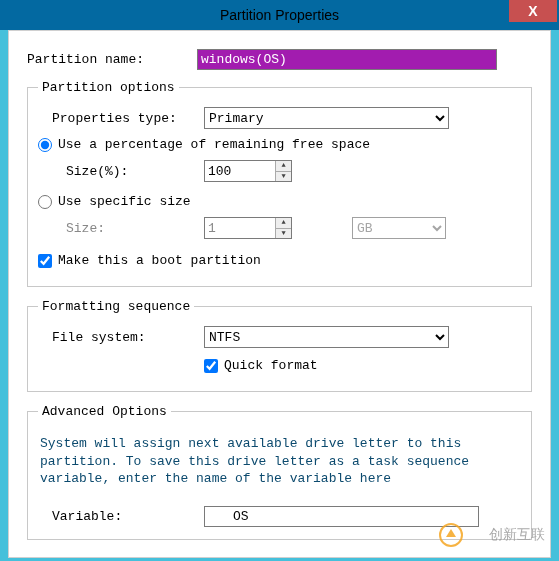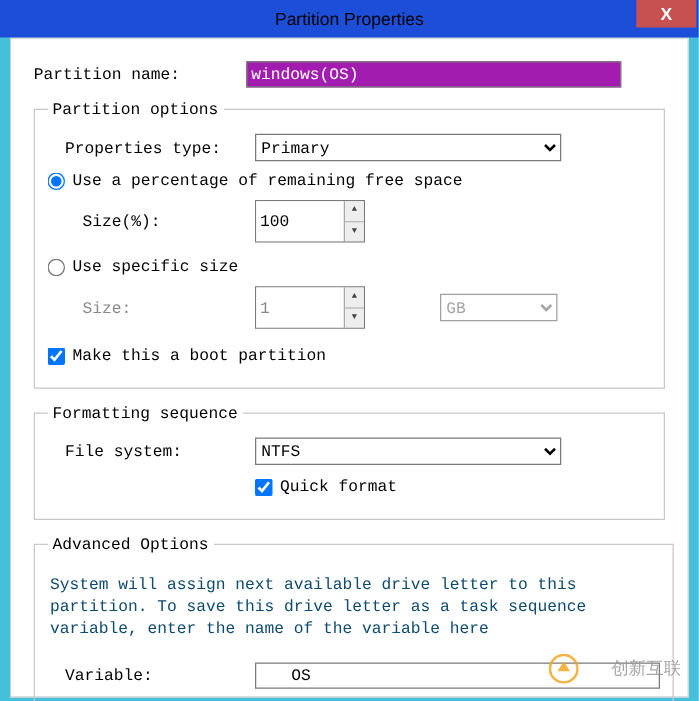--- a/index.html
+++ b/index.html
@@ -9,21 +9,21 @@
     font-family: "Consolas", "Courier New", monospace;
     font-size: 13px;
     background: #45c0db;
     width: 559px;
     height: 561px;
     overflow: hidden;
     position: relative;
   }
   .titlebar {
     height: 30px;
-    background: #1d4ed8;
+    background: #0369a1;
     display: flex;
     align-items: center;
     justify-content: center;
     position: relative;
   }
   .titlebar .title {
     font-family: "Segoe UI", Arial, sans-serif;
     font-size: 14px;
     color: #000;
   }
@@ -97,21 +97,21 @@
     margin: 4px 0 8px 0;
   }
   .radio-row input, .check-row input {
     margin: 0 6px 0 0;
     width: 14px;
     height: 14px;
   }
   .spinner-wrap {
     display: inline-flex;
     align-items: stretch;
-    height: 34px;
+    height: 22px;
     border: 1px solid #7a7a7a;
   }
   .spinner-wrap input {
     border: none;
     width: 70px;
     padding: 1px 3px;
     font-family: inherit;
     font-size: 13px;
   }
   .spinner-wrap.disabled input {
@@ -242,21 +242,21 @@
     </div>
   </fieldset>
 
   <fieldset style="margin-bottom:15px;">
     <legend>Advanced Options</legend>
 
     <div class="advanced-text">System will assign next available drive letter to this partition. To save this drive letter as a task sequence variable, enter the name of the variable here</div>
 
     <div class="row indent1" style="margin-bottom:2px;">
       <span class="label" style="width:152px;">Variable:</span>
-      <input type="text" class="wide" style="width: 324px; padding-left: 28px;" value="OS">
+      <input type="text" class="wide" style="width: 275px; padding-left: 28px;" value="OS">
     </div>
   </fieldset>
 
 </div>
 
 <div class="watermark">
   <svg width="24" height="24" viewBox="0 0 24 24">
     <circle cx="12" cy="12" r="11" fill="none" stroke="#f5a623" stroke-width="2"></circle>
     <path d="M7 14 L12 6 L17 14 Z" fill="#f5a623"></path>
   </svg>

